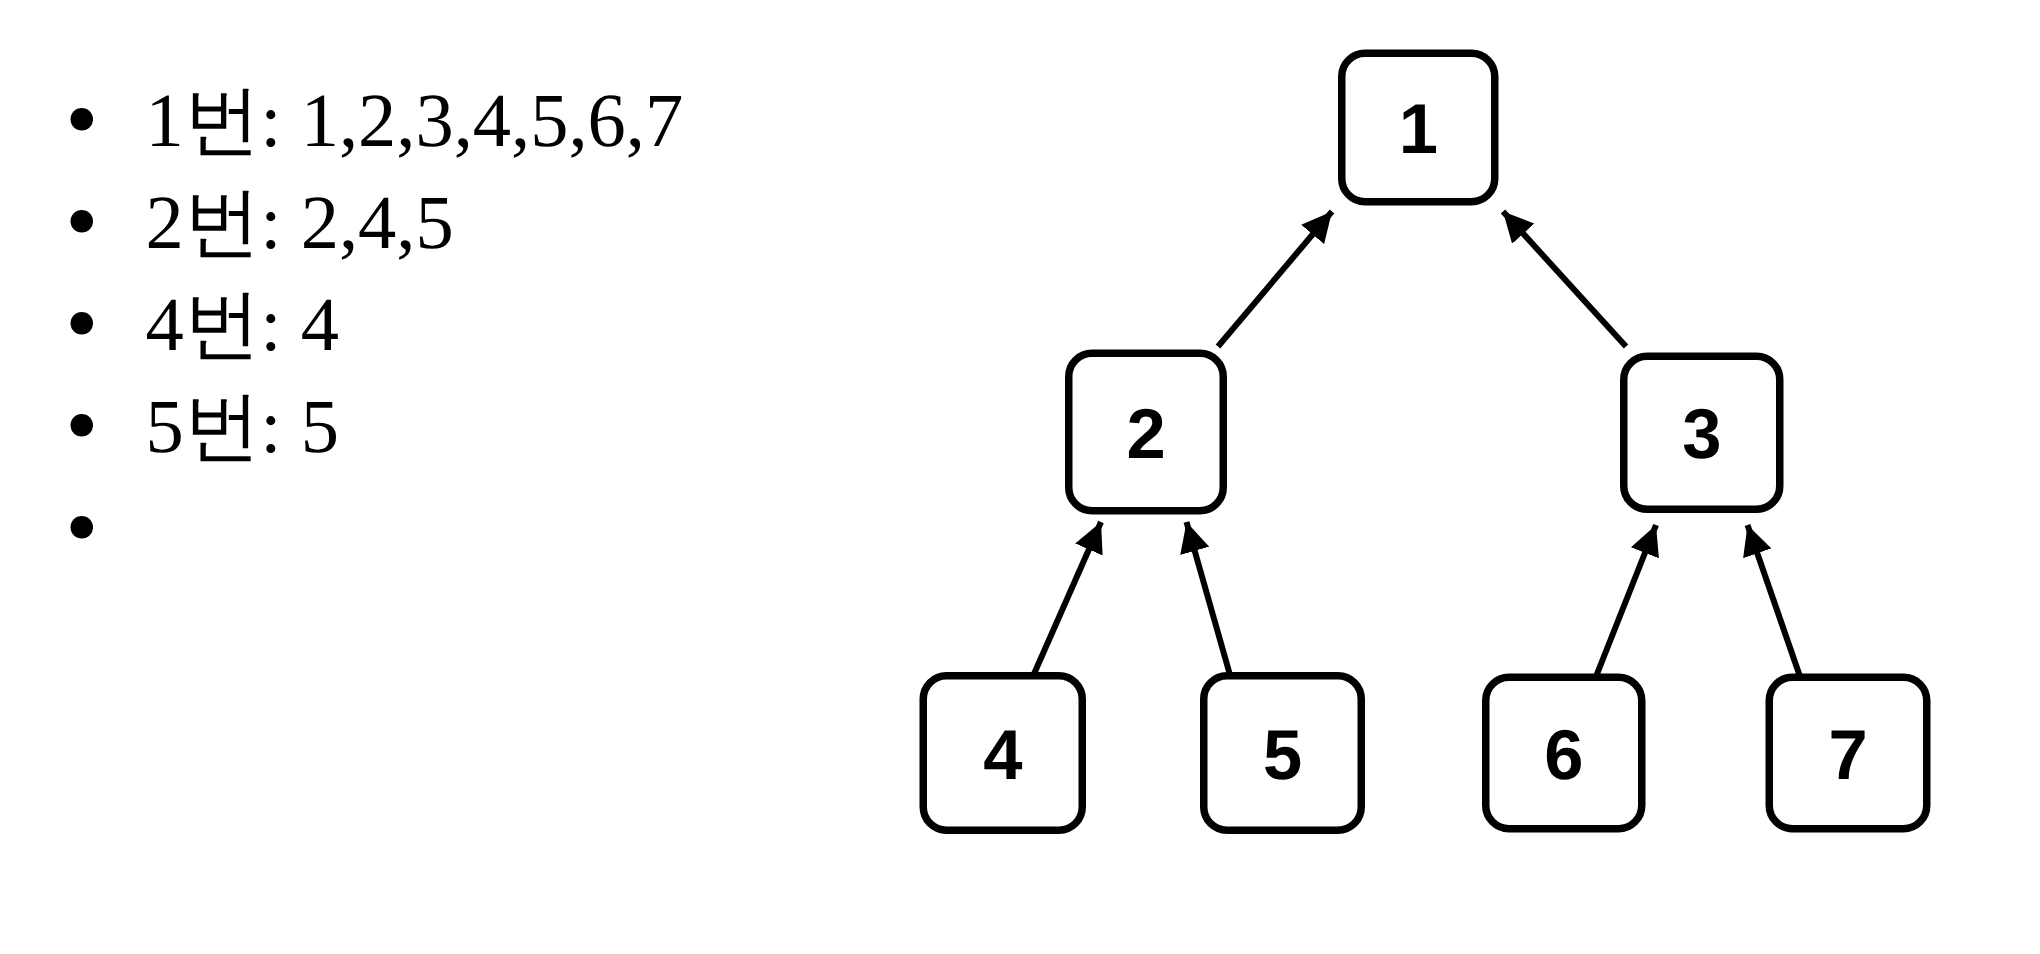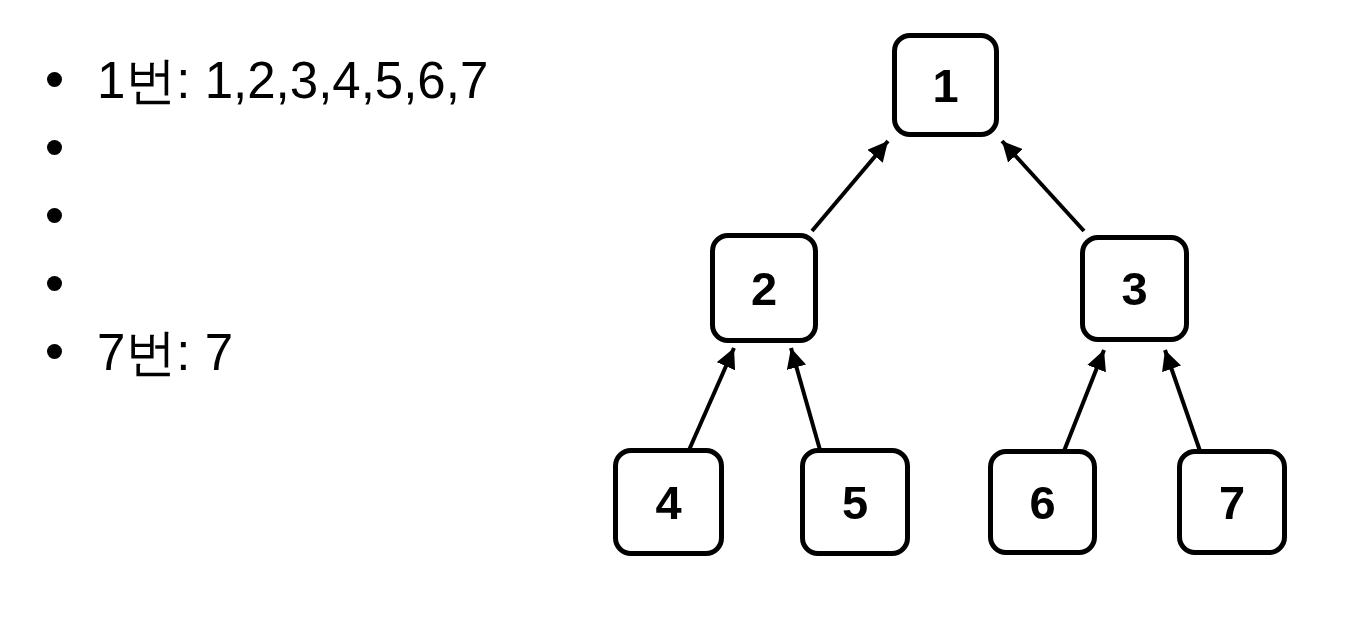--- a/index.html
+++ b/index.html
@@ -18,20 +18,21 @@
   }
 
   
   .bullet-list {
     position: absolute;
     left: 47px;
     top: 47px;
     list-style: none;
     margin: 0;
     padding: 0;
+    font-family: Liberation Serif, serif;
   }
   .bullet-item {
     display: flex;
     align-items: center;
     height: 68px;
     font-size: 51px;
     font-weight: 400;
     line-height: 68px;
     white-space: nowrap;
     color: #000000;
@@ -85,30 +86,32 @@
 
 <div class="canvas">
 
   <ul class="bullet-list">
     <li class="bullet-item">
       <span class="bullet-dot"></span>
       <span>1번: 1,2,3,4,5,6,7</span>
     </li>
     <li class="bullet-item">
       <span class="bullet-dot"></span>
+      <span>2번: 2,4,5</span>
     </li>
     <li class="bullet-item">
       <span class="bullet-dot"></span>
+      <span>4번: 4</span>
     </li>
     <li class="bullet-item">
       <span class="bullet-dot"></span>
+      <span>5번: 5</span>
     </li>
     <li class="bullet-item">
       <span class="bullet-dot"></span>
-      <span>7번: 7</span>
     </li>
   </ul>
 
   <div class="tree">
 
     <svg class="edges-svg" width="1360" height="636" viewBox="0 0 1360 636" xmlns="http://www.w3.org/2000/svg">
       <defs>
         <marker id="arrowhead" viewBox="0 0 10 10" refX="10" refY="5" markerWidth="5" markerHeight="5" orient="auto">
           <path d="M 0 0 L 10 5 L 0 10 z" fill="#000000"></path>
         </marker>

